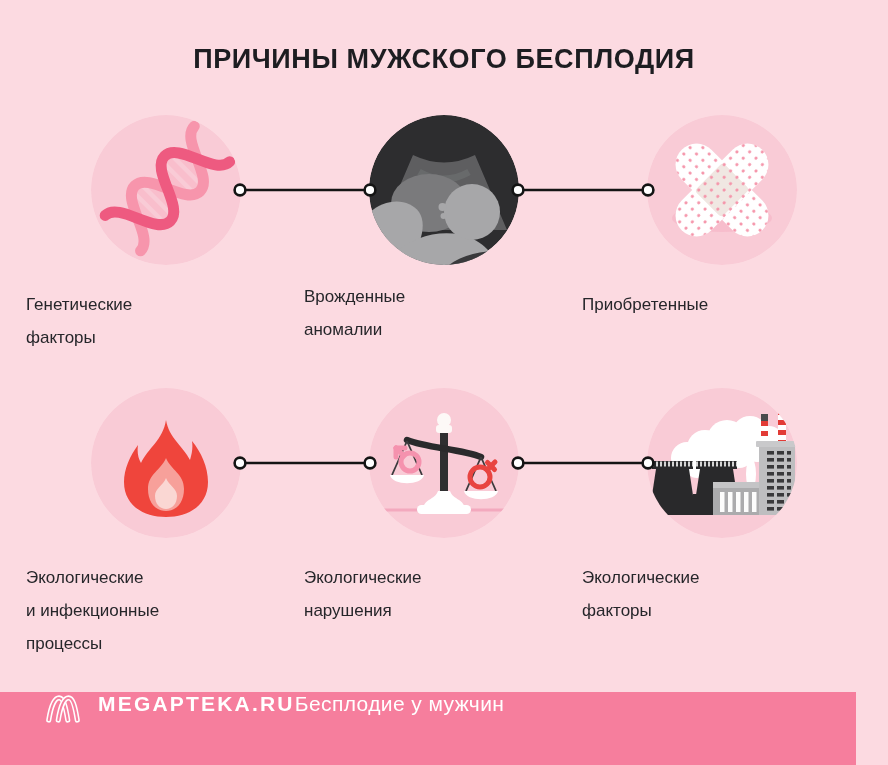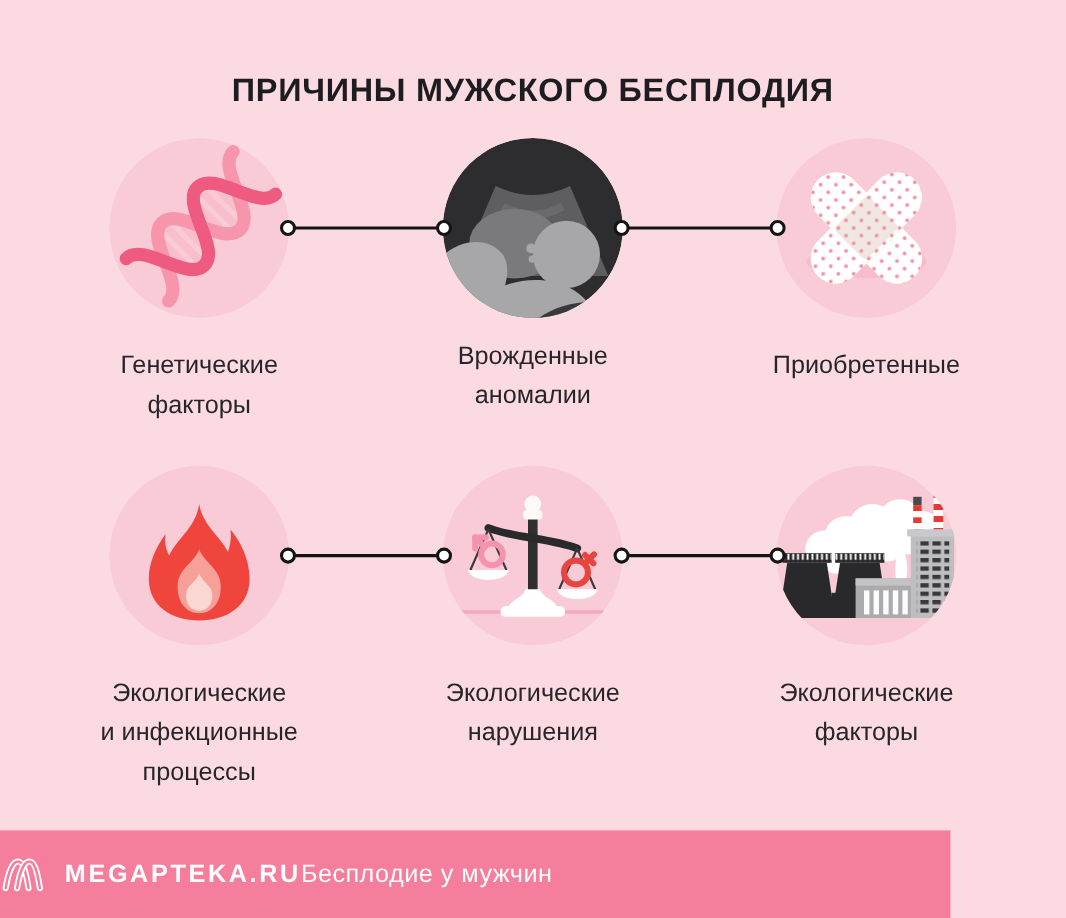--- a/index.html
+++ b/index.html
@@ -4,30 +4,30 @@
 <style>
   :root{
     --background:#FCDAE1; --icon-circle:#F9CBD6; --title-text:#1D1D21;
     --label-text:#26262A; --connector:#141414; --footer-background:#F67E9D;
     --footer-text:#FFFFFF;
   }
   *{box-sizing:border-box;margin:0;padding:0}
   html,body{width:888px;height:765px;overflow:hidden}
   body{font-family:"Liberation Sans",sans-serif;background:var(--background)}
   .poster{position:relative;width:888px;height:765px;background:var(--background)}
-  .title{position:absolute;top:60px;left:0;width:888px;text-align:center;
+  .title{position:absolute;top:44px;left:0;width:888px;text-align:center;
     font-size:27px;font-weight:800;letter-spacing:.6px;color:var(--title-text)}
   .badge{position:absolute;width:150px;height:150px}
   .badge svg{display:block;width:150px;height:150px}
   .connector{position:absolute;width:146px;height:16px}
-  .label{position:absolute;width:280px;text-align:center;color:var(--label-text);
-    font-size:21px;line-height:33px;font-weight:400}
-  .footer{position:absolute;left:0;bottom:0;width:792px;height:73px;
-    background:var(--footer-background);display:flex;align-items:center;
-    }
+  .label{position:absolute;width:280px;text-align:left;color:var(--label-text);
+    font-size:17px;line-height:33px;font-weight:400}
+  .footer{position:absolute;left:0;bottom:0;width:856px;height:73px;
+    background:var(--footer-background);display:flex;align-items:flex-start;
+    padding-left:44px}
   .logo{width:38px;height:34px;flex:0 0 auto}
   .brand{color:var(--footer-text);font-size:21px;font-weight:800;
     letter-spacing:2.2px;margin-left:16px}
   .topic{color:var(--footer-text);font-size:21px;font-weight:400;
     letter-spacing:.4px;}
 </style>
 </head>
 <body>
 
 <div class="poster">

